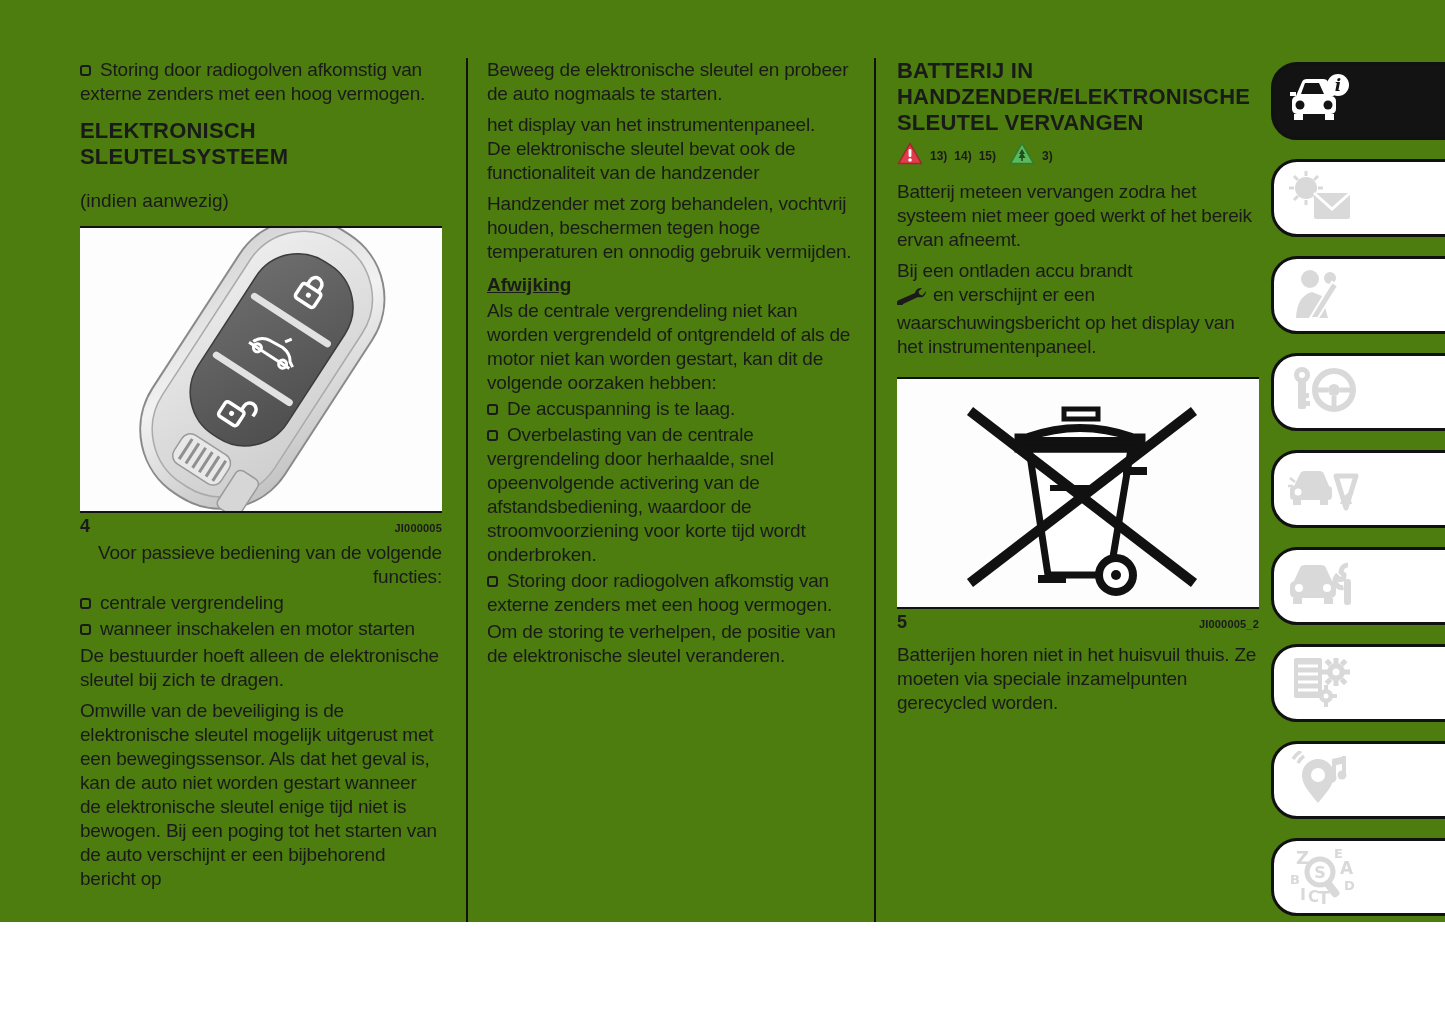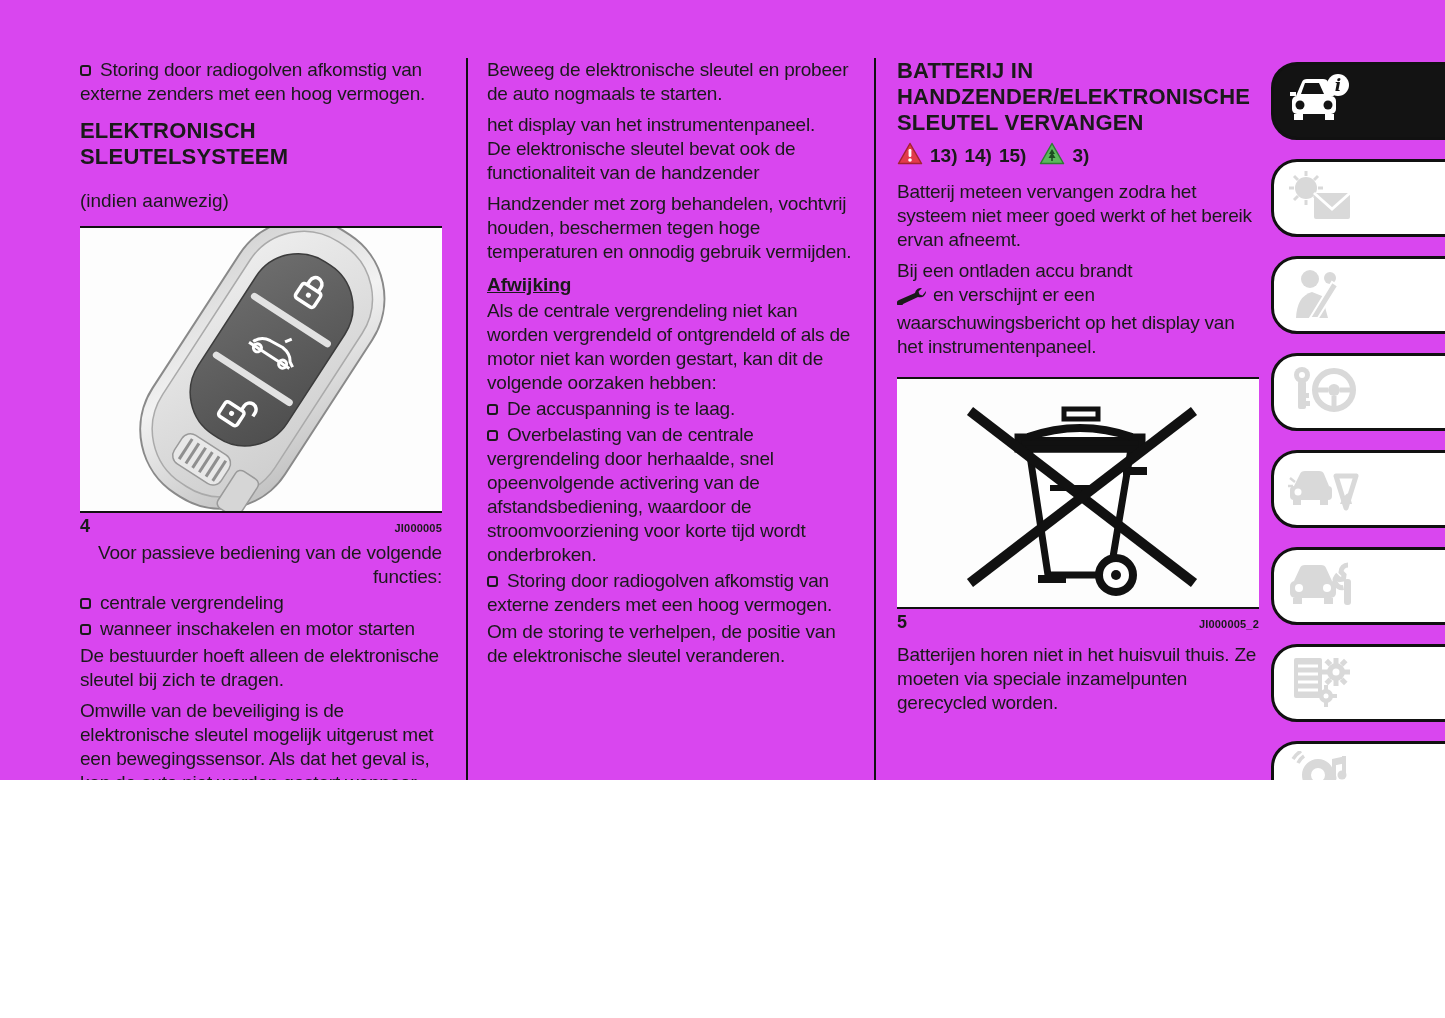--- a/index.html
+++ b/index.html
@@ -1,19 +1,19 @@
 <!DOCTYPE html>
 <html><head>
 <meta charset="utf-8">
 <style>
   * { margin:0; padding:0; box-sizing:border-box; }
   html,body { background:#fff; }
   body { font-family:"Liberation Sans", sans-serif; color:#1a1a1a; }
   .page {
-    position:relative; width:1445px; height:780px; background:#d946ef; overflow:hidden;
+    position:relative; width:1445px; height:922px; background:#4d7c0f; overflow:hidden;
   }
   .col { position:absolute; top:58px; }
   .col-left   { left:80px;  width:362px; }
   .col-mid    { left:487px; width:370px; }
   .col-right  { left:897px; width:362px; }
   .vdivider { position:absolute; top:58px; width:2px; height:880px; background:#111; }
   .vd1 { left:466px; } .vd2 { left:874px; }
 
   p.body { font-size:19px; line-height:24px; margin-bottom:7px; letter-spacing:-0.2px; }
   p.bullet { font-size:19px; line-height:24px; margin-bottom:2px; letter-spacing:-0.2px; }
@@ -29,21 +29,21 @@
   h3.minor { font-size:19px; font-weight:bold; margin:10px 0 3px 0;text-decoration:underline; }
 
   .figure { margin:14px 0 4px 0; }
   .fig-art { border-top:2px solid #111; border-bottom:2px solid #111; background:#fdfdfd;
              display:flex; align-items:center; justify-content:center; }
   .fig-caption { display:flex; justify-content:space-between; align-items:baseline; padding-top:3px; }
   .fig-num  { font-size:18px; font-weight:bold; }
   .fig-code { font-size:11px; font-weight:bold; letter-spacing:0.2px; }
 
   .warnrow { display:flex; align-items:center; gap:7px; margin:6px 0 10px 0; }
-  .warnrow .ref { font-size:19px; font-weight:bold; }
+  .warnrow .ref { font-size:12px; font-weight:bold; }
   .tri { display:inline-block; }
 
   .inline-wrench { display:inline-block; vertical-align:-4px; margin-right:6px; }
 
   
   .sidebar { position:absolute; left:1271px; top:62px; width:174px; }
   .tile {
     width:200px; height:78px; border:3px solid #111; border-radius:26px;
     background:#fff; margin-bottom:19px; display:flex; align-items:center;
   }

